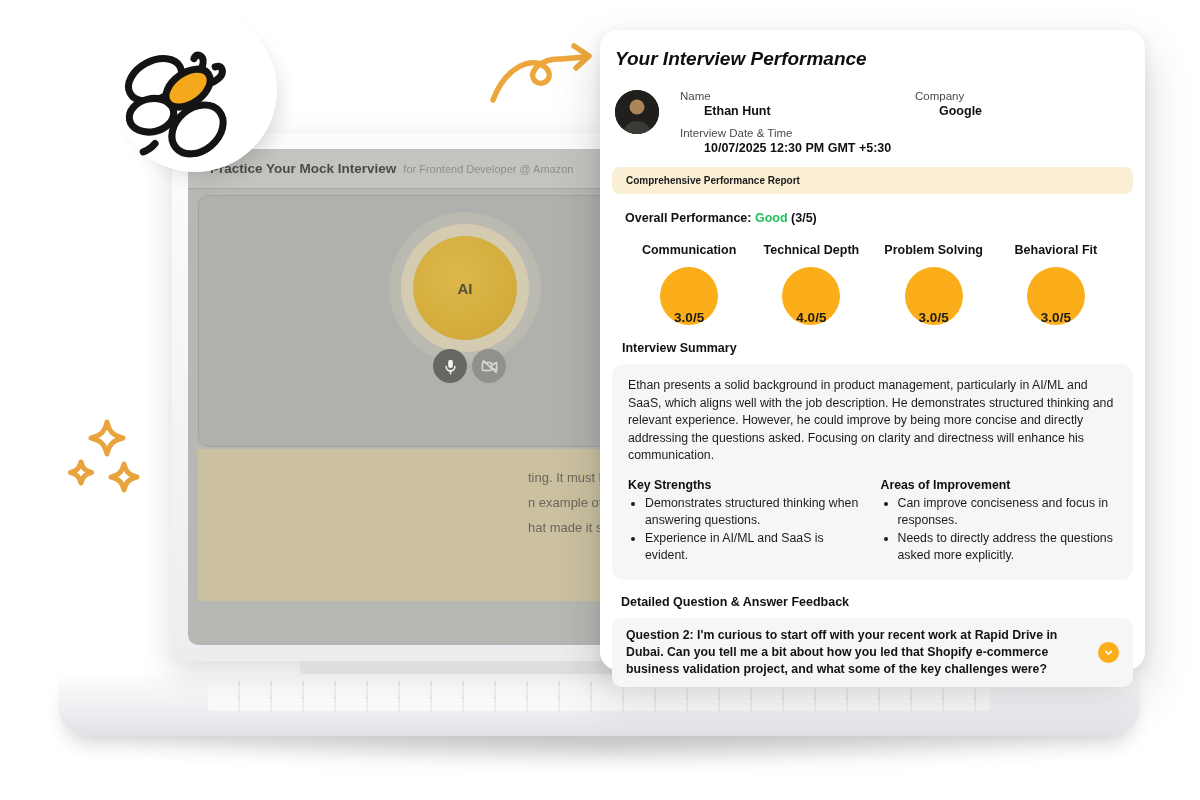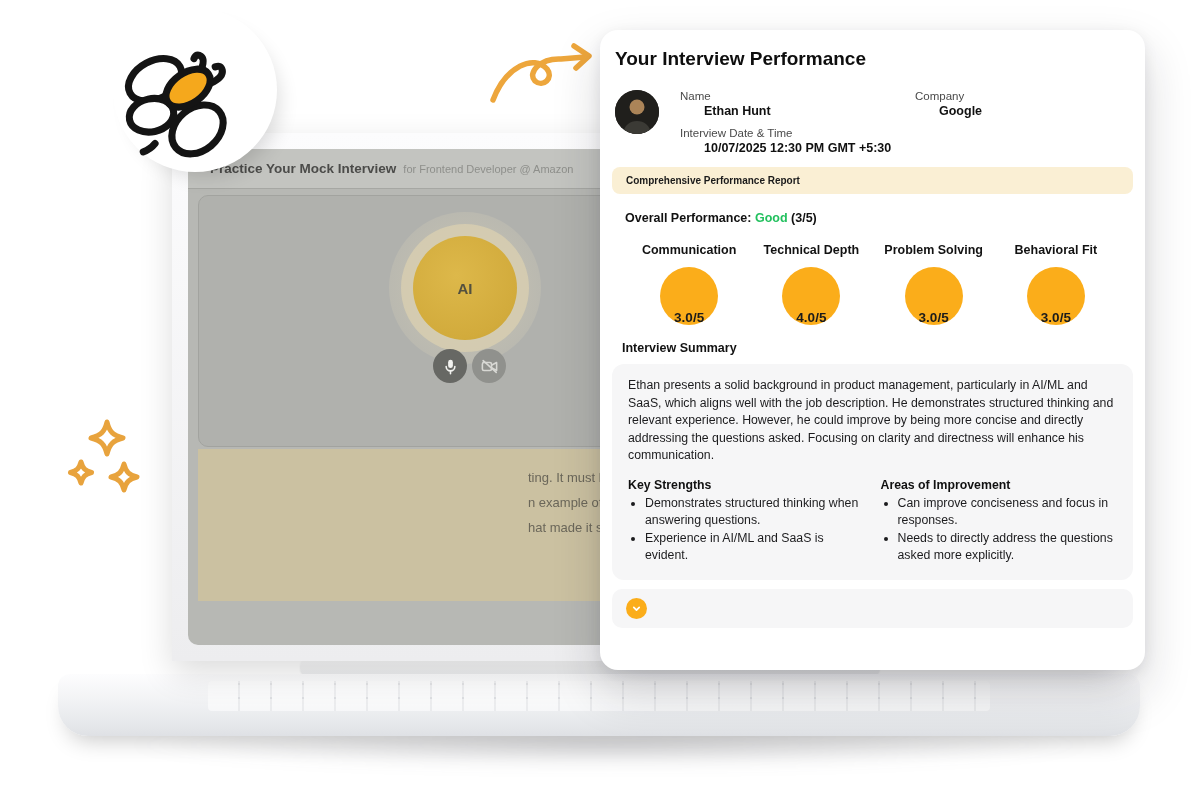--- a/index.html
+++ b/index.html
@@ -61,21 +61,21 @@
   .speech-bubble{position:absolute;left:75px;top:456px;width:455px;height:153px;border-radius:22px;
     background:var(--bubble-bg);box-shadow:0 10px 26px rgba(0,0,0,.10);z-index:5;
     padding:14px 8px 10px;text-align:center;}
   .bubble-title{font-size:16.5px;font-weight:700;color:#161616;margin-bottom:6px;}
   .bubble-text{font-size:17px;line-height:23px;color:#1d1d1f;}
   .sparkles-svg{position:absolute;left:66px;top:416px;width:118px;height:92px;z-index:6;}
 
   
   .report-card{position:absolute;left:600px;top:30px;width:545px;height:640px;background:#fff;border-radius:18px;
     box-shadow:0 22px 48px rgba(30,30,40,.18),0 4px 14px rgba(30,30,40,.08);z-index:4;padding:16px 0 0;}
-  .report-title{font-size:19px;font-weight:700;color:#0e0e0e;margin:2px 0 20px 15px;}
+  .report-title{font-size:19px;font-weight:700;color:#0e0e0e;margin:2px 0 20px 15px;font-style:italic;}
   .profile-row{display:flex;padding:0 15px;}
   .avatar{width:44px;height:44px;border-radius:50%;overflow:hidden;flex:0 0 44px;margin-right:21px;
     background:#1e1d1a;}
   .profile-col1{width:235px;}
   .profile-col2{flex:1;}
   .field{margin-bottom:9px;}
   .field-label{font-size:11.5px;color:#4a4a4a;margin-bottom:2px;}
   .field-value{font-size:12.5px;font-weight:700;color:#101010;padding-left:24px;}
   .section-bar{margin:3px 12px 0;background:var(--cream-bar);border-radius:8px;padding:8px 14px;
     font-size:10px;font-weight:700;color:#1a1a1a;}
@@ -259,23 +259,25 @@
         <div class="sum-col">
           <div class="sum-col-title">Areas of Improvement</div>
           <ul>
             <li>Can improve conciseness and focus in responses.</li>
             <li>Needs to directly address the questions asked more explicitly.</li>
           </ul>
         </div>
       </div>
     </div>
 
+    <div class="qa-title">Detailed Question &amp; Answer Feedback</div>
 
 
     <div class="question-row">
+      <div class="question-text">Question 2: I'm curious to start off with your recent work at Rapid Drive in Dubai. Can you tell me a bit about how you led that Shopify e-commerce business validation project, and what some of the key challenges were?</div>
       <button class="chevron-btn">
         <svg viewBox="0 0 24 24">
           <path d="M7 10 l5 5 5 -5" stroke="#ffffff" stroke-width="3.2" fill="none" stroke-linecap="round" stroke-linejoin="round"></path>
         </svg>
       </button>
     </div>
   </div>
 
 </div>
 

